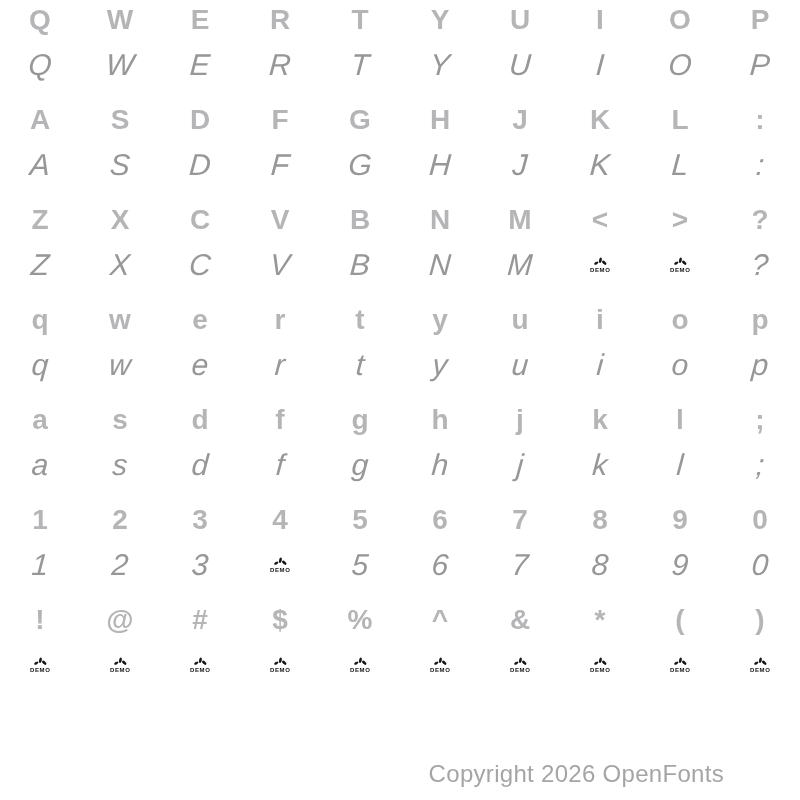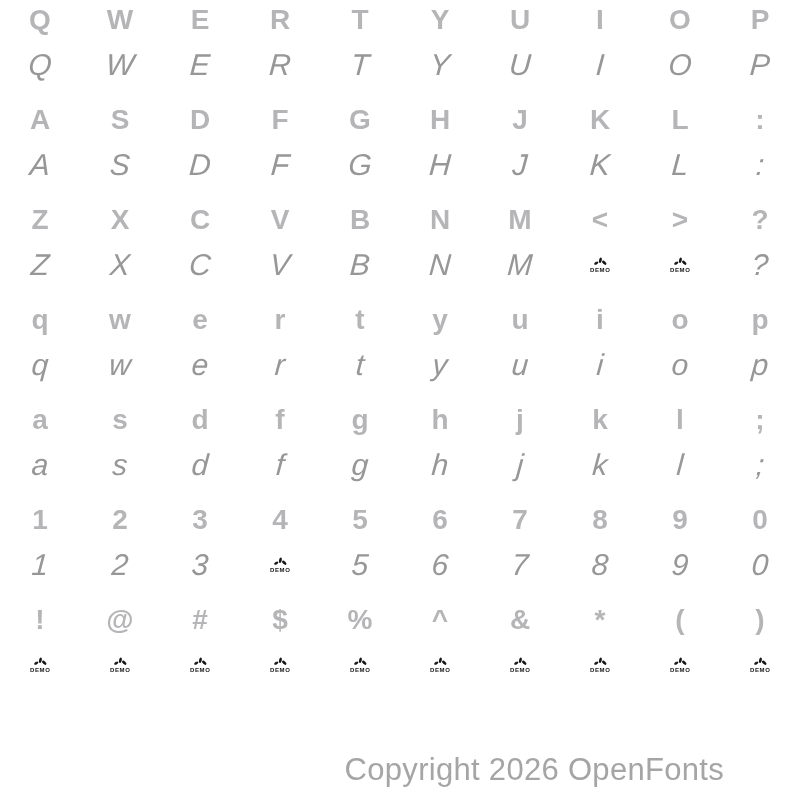--- a/index.html
+++ b/index.html
@@ -52,21 +52,21 @@
     font-size: 6px;
     font-weight: 700;
     letter-spacing: 0.6px;
     color: #161616;
     font-family: "Liberation Sans", sans-serif;
   }
   .footer {
     position: absolute;
     right: 76px;
     bottom: 12px;
-    font-size: 31px;
+    font-size: 24px;
     color: #a5a5a5;
     letter-spacing: 0.3px;
   }
 </style>
 </head>
 <body>
 
 <div class="charmap">
     <div class="row-pair">
       <div class="glyph-row">

